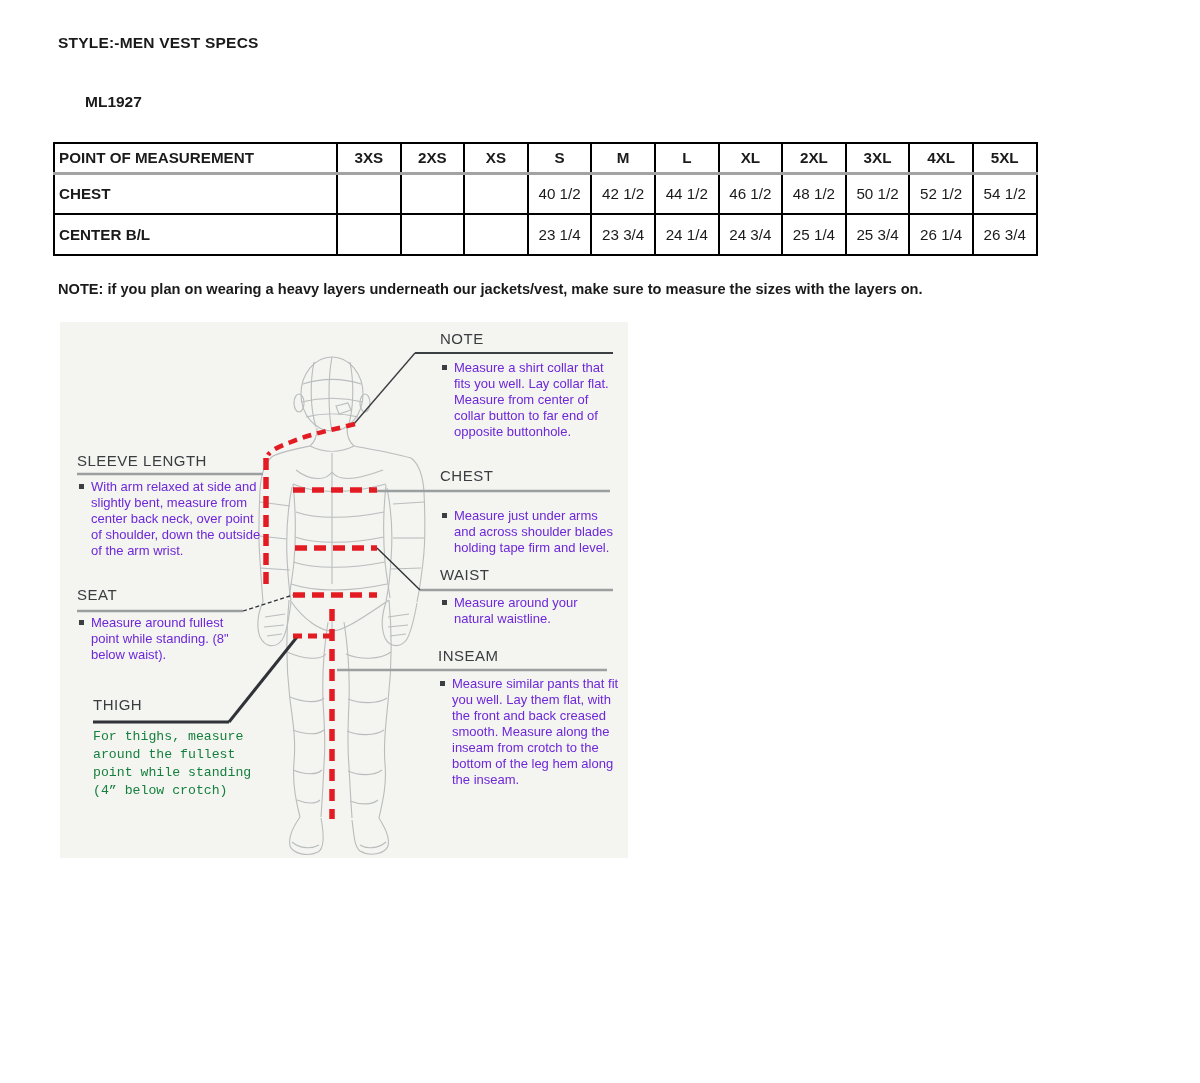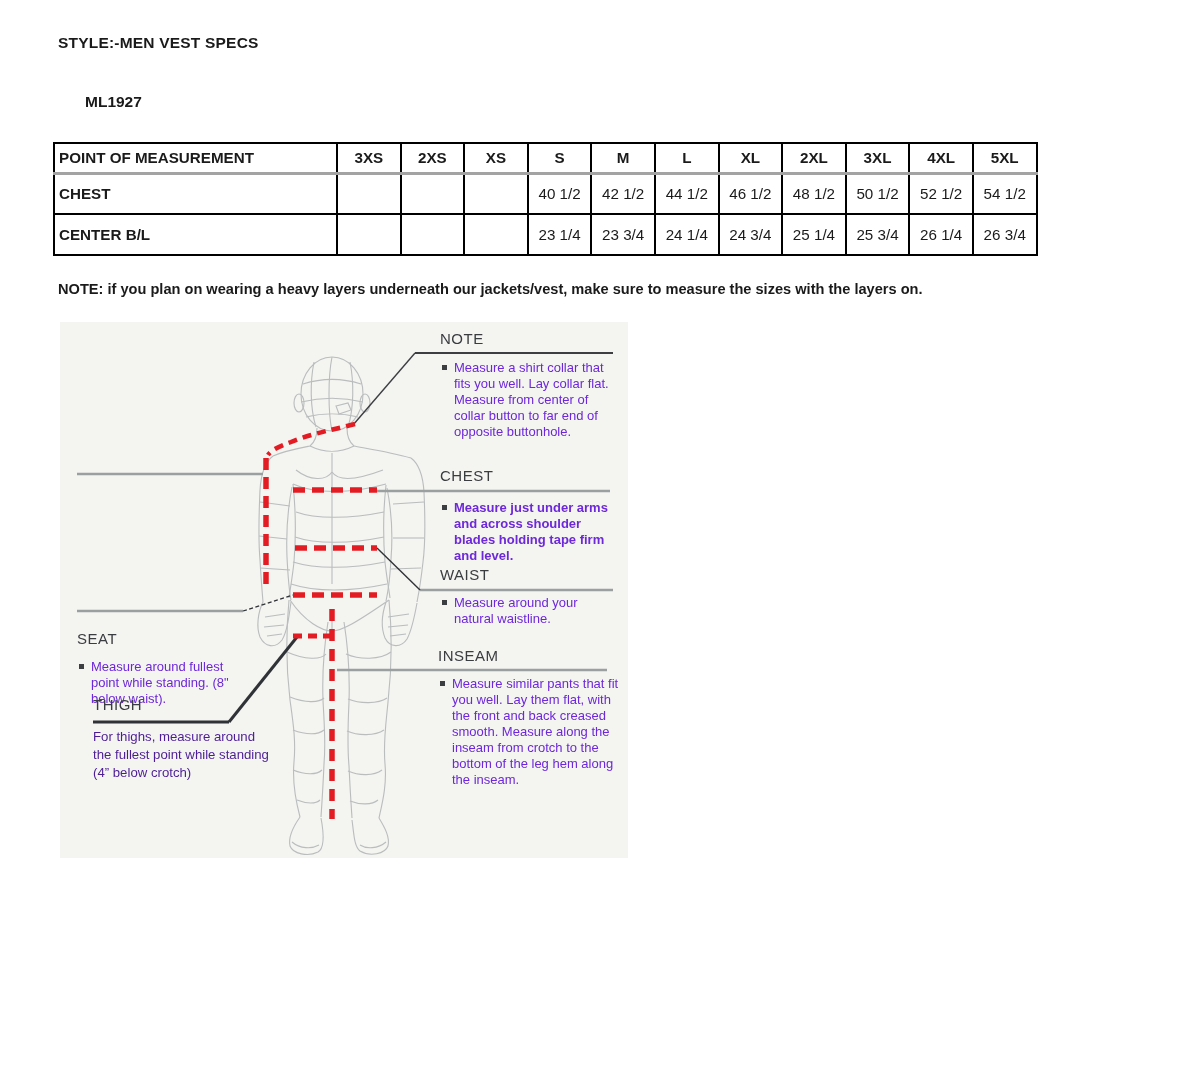--- a/index.html
+++ b/index.html
@@ -20,21 +20,21 @@
   .spec-table td.row-label { text-align:left; padding-left:4px; font-weight:bold; }
 
   
   .diagram-panel { position:absolute; left:60px; top:322px; width:568px; height:536px; background:#f4f4f1; }
   .diagram-panel svg { position:absolute; left:0; top:0; }
 
   .sec { position:absolute; }
   .sec-title { font-size:15px; font-weight:400; color:#3a3d40; letter-spacing:.5px; }
   .sec-body { position:relative; font-size:13px; line-height:16px; color:#6d28d9; padding-left:14px; }
   .sec-body .bullet { position:absolute; left:2px; top:5px; width:5px; height:5px; background:#3c3f42; }
-  .sec-body.no-bullet { padding-left:0; color:#4c1d95; font-size:13.2px; line-height:18px; }
+  .sec-body.no-bullet { padding-left:0; color:#15803d; font-size:13.2px; line-height:18px;font-family:Liberation Mono, monospace; }
 </style>
 </head>
 <body>
 
 <div id="page">
 
   <div class="doc-title">STYLE:-MEN VEST SPECS</div>
   <div class="style-code">ML1927</div>
 
   <table class="spec-table">
@@ -215,21 +215,21 @@
     <div class="sec" style="left:380px; top:8px; width:178px;">
       <div class="sec-title">NOTE</div>
       <div class="sec-body" style="margin-top:13px;">
         <span class="bullet"></span>
         <span>Measure a shirt collar that fits you well. Lay collar flat. Measure from center of collar button to far end of opposite buttonhole.</span>
       </div>
     </div>
 
     <div class="sec" style="left:380px; top:145px; width:178px;">
       <div class="sec-title">CHEST</div>
-      <div class="sec-body" style="margin-top:16px;font-weight:bold;">
+      <div class="sec-body" style="margin-top:24px;">
         <span class="bullet"></span>
         <span>Measure just under arms and across shoulder blades holding tape firm and level.</span>
       </div>
     </div>
 
     <div class="sec" style="left:380px; top:244px; width:160px;">
       <div class="sec-title">WAIST</div>
       <div class="sec-body" style="margin-top:12px;">
         <span class="bullet"></span>
         <span>Measure around your natural waistline.</span>
@@ -237,22 +237,29 @@
     </div>
 
     <div class="sec" style="left:378px; top:325px; width:182px;">
       <div class="sec-title">INSEAM</div>
       <div class="sec-body" style="margin-top:12px;">
         <span class="bullet"></span>
         <span>Measure similar pants that fit you well. Lay them flat, with the front and back creased smooth. Measure along the inseam from crotch to the bottom of the leg hem along the inseam.</span>
       </div>
     </div>
 
-
-    <div class="sec" style="left:17px; top:264px; width:155px;margin-top:44px;">
+    <div class="sec" style="left:17px; top:130px; width:186px;">
+      <div class="sec-title">SLEEVE LENGTH</div>
+      <div class="sec-body" style="margin-top:10px;">
+        <span class="bullet"></span>
+        <span>With arm relaxed at side and slightly bent, measure from center back neck, over point of shoulder, down the outside of the arm wrist.</span>
+      </div>
+    </div>
+
+    <div class="sec" style="left:17px; top:264px; width:155px;">
       <div class="sec-title">SEAT</div>
       <div class="sec-body" style="margin-top:12px;">
         <span class="bullet"></span>
         <span>Measure around fullest point while standing. (8" below waist).</span>
       </div>
     </div>
 
     <div class="sec" style="left:33px; top:374px; width:176px;">
       <div class="sec-title">THIGH</div>
       <div class="sec-body no-bullet" style="margin-top:15px;">

